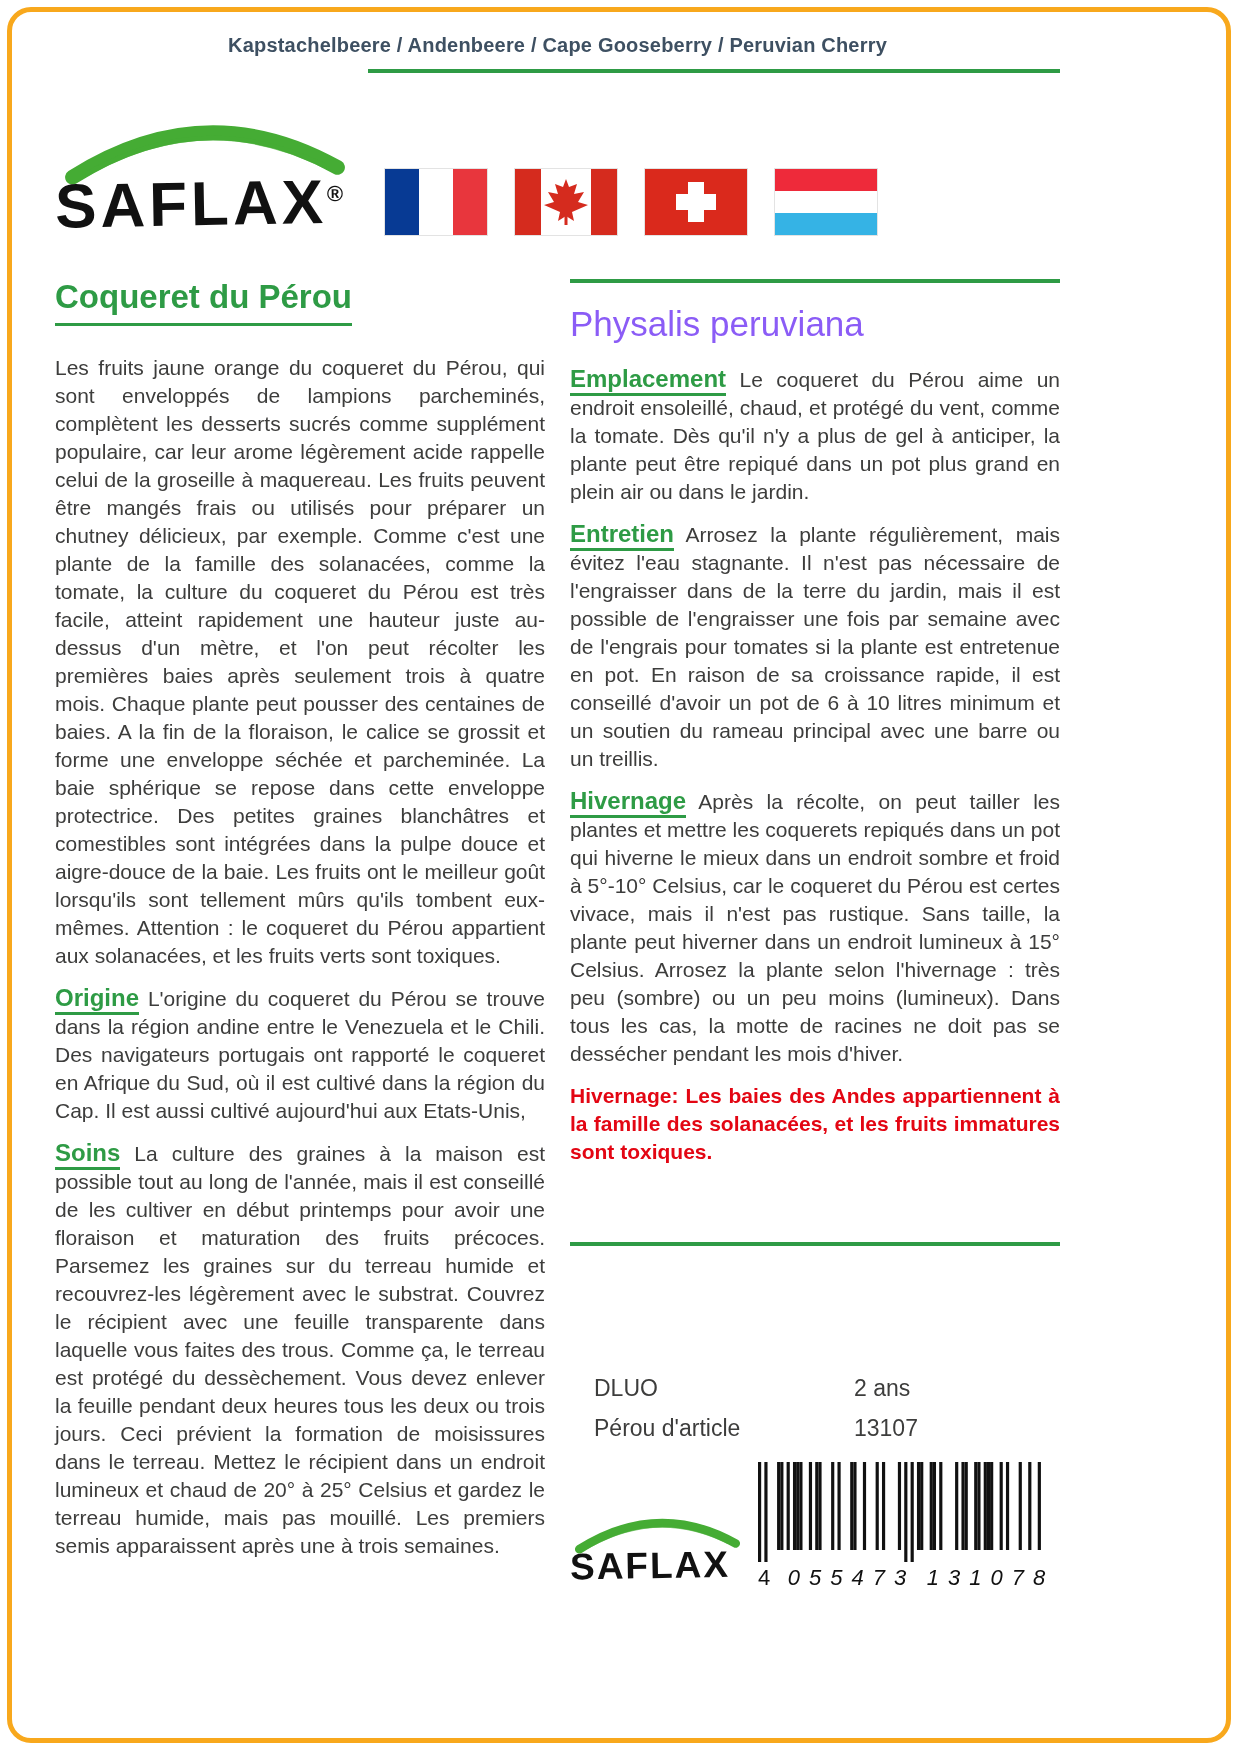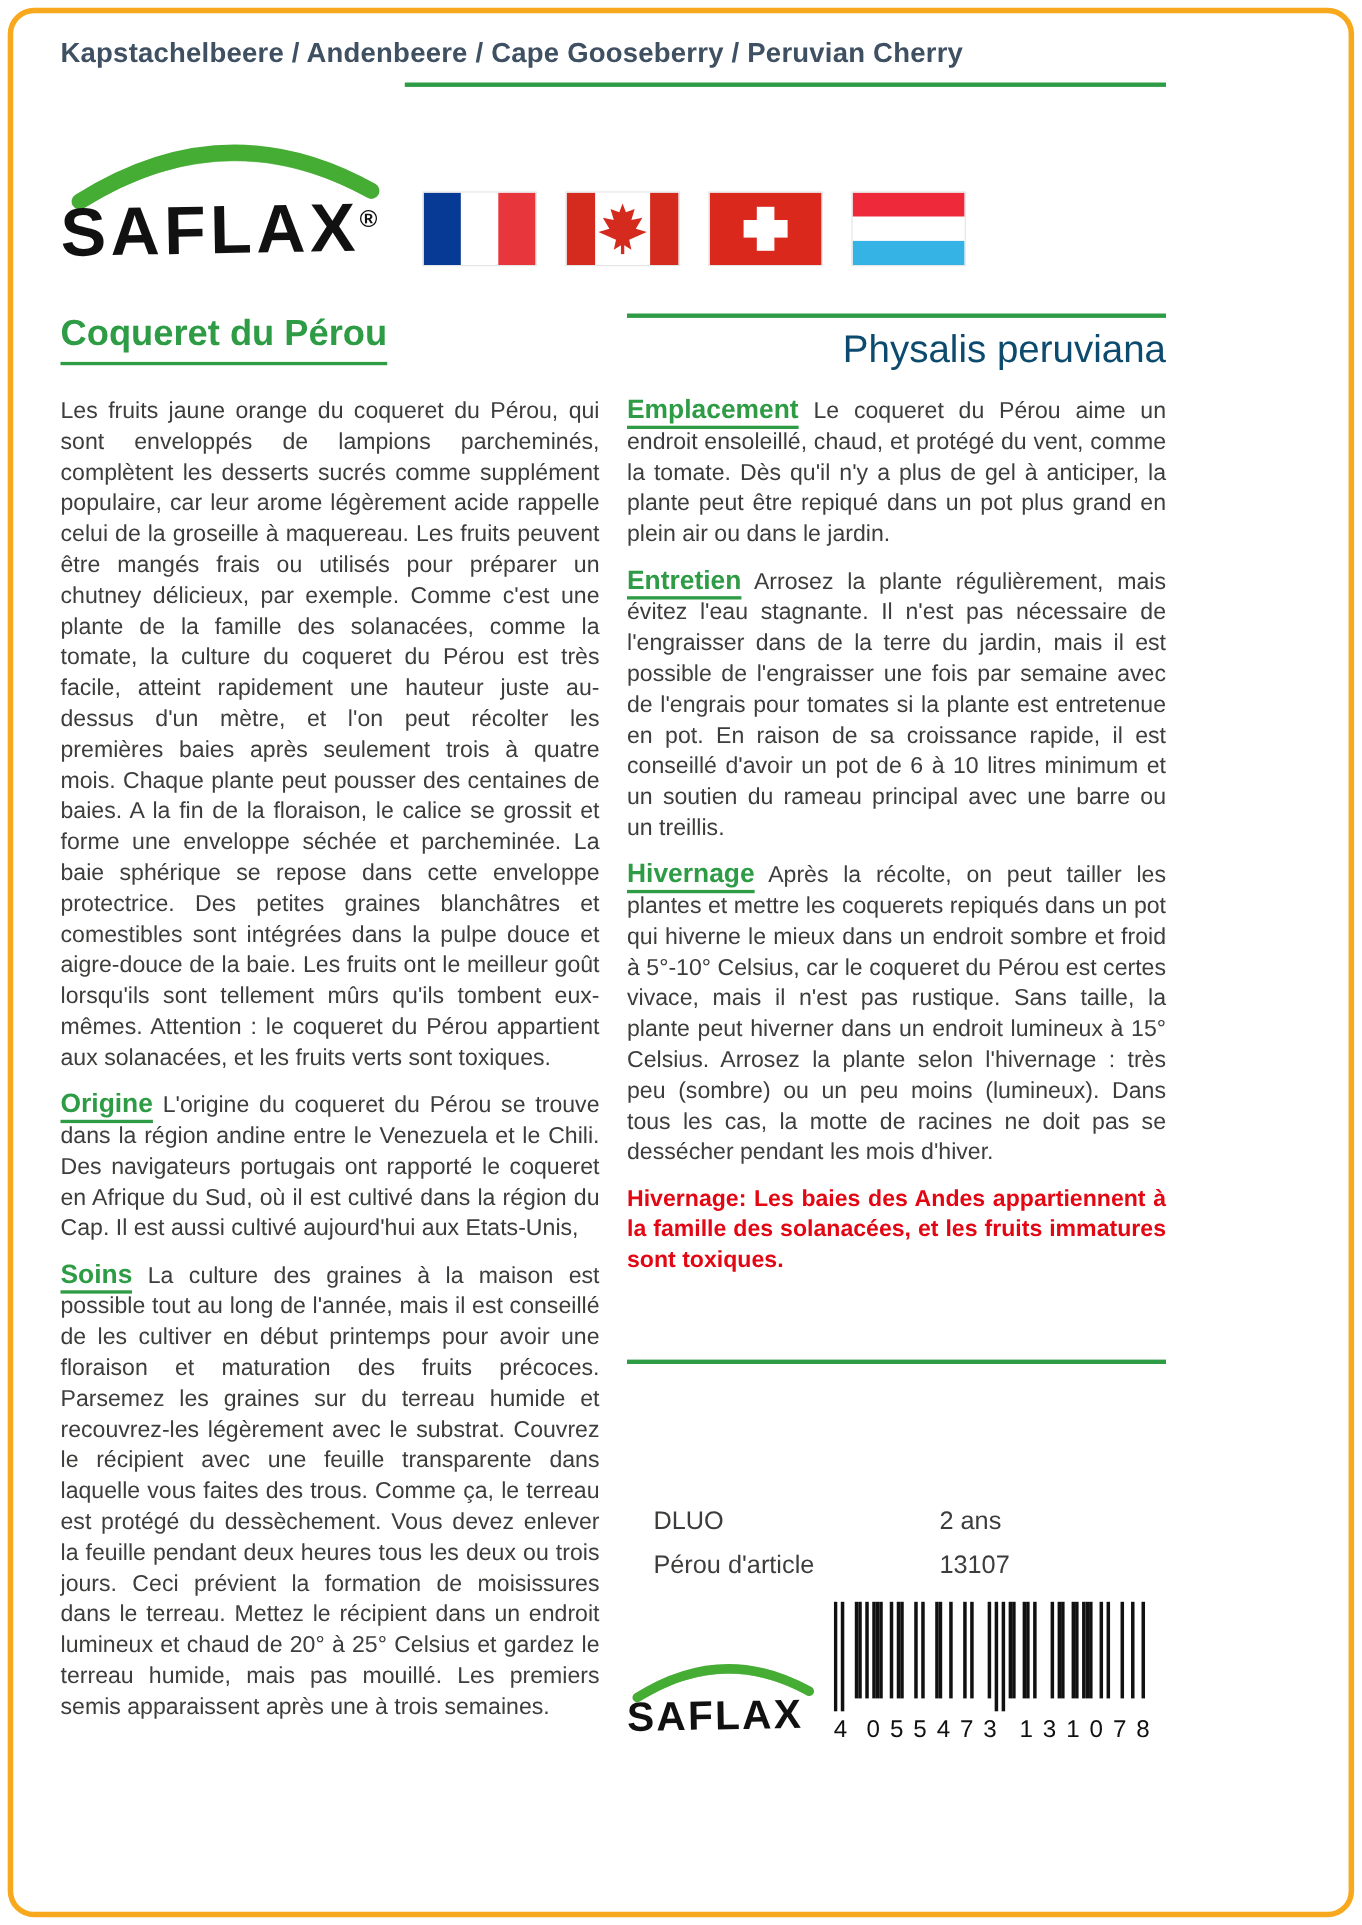--- a/index.html
+++ b/index.html
@@ -21,23 +21,23 @@
   }
   .content {
     position: relative;
     width: 1005px;
     margin-left: 55px;
     padding-top: 34px;
   }
 
   
   .header-sub {
-    text-align: left;
+    text-align: center;
     color: #3e5062;
-    font-size: 25px;
+    font-size: 20px;
     font-weight: bold;
     letter-spacing: 0.2px;
   }
   .header-rule {
     height: 4px;
     background: #2e9b45;
     margin-top: 12px;
     margin-left: 313px;
   }
 
@@ -94,24 +94,23 @@
   .sect-head {
     color: #2e9b45;
     font-weight: bold;
     font-size: 24px;
     border-bottom: 3px solid #2e9b45;
     padding-bottom: 1px;
   }
 
   .species-rule { height: 4px; background: #2e9b45; }
   .species-name {
-    color: #0c4a6e;
+    color: #8b5cf6;
     font-size: 35px;
-    text-align: right;
-    margin: 8px 0 20px 0;
+    margin: 20px 0 20px 0;
     line-height: 1.2;
   }
 
   .attention {
     color: #e30613;
     font-weight: bold;
   }
 
   .right-divider {
     height: 4px;
@@ -138,21 +137,21 @@
   .barcode-svg { display:block; width: 302px; height: 100px; }
   .barcode-svg rect { fill: #111111; }
   .bc-digits {
     display: flex;
     font-size: 22px;
     color: #111;
     margin-top: 2px;
     text-align: left;
   }
   .bc-digits .bc-first { width: 24px; }
-  .bc-digits .bc-group { flex: 1; text-align: center; letter-spacing: 9px; }
+  .bc-digits .bc-group { flex: 1; text-align: center; letter-spacing: 9px; font-style: italic; }
 </style>
 </head>
 <body>
 
 <div class="page">
   <div class="border-frame"></div>
 
   <div class="content">
 
     <div class="header-sub">Kapstachelbeere / Andenbeere / Cape Gooseberry / Peruvian Cherry</div>

